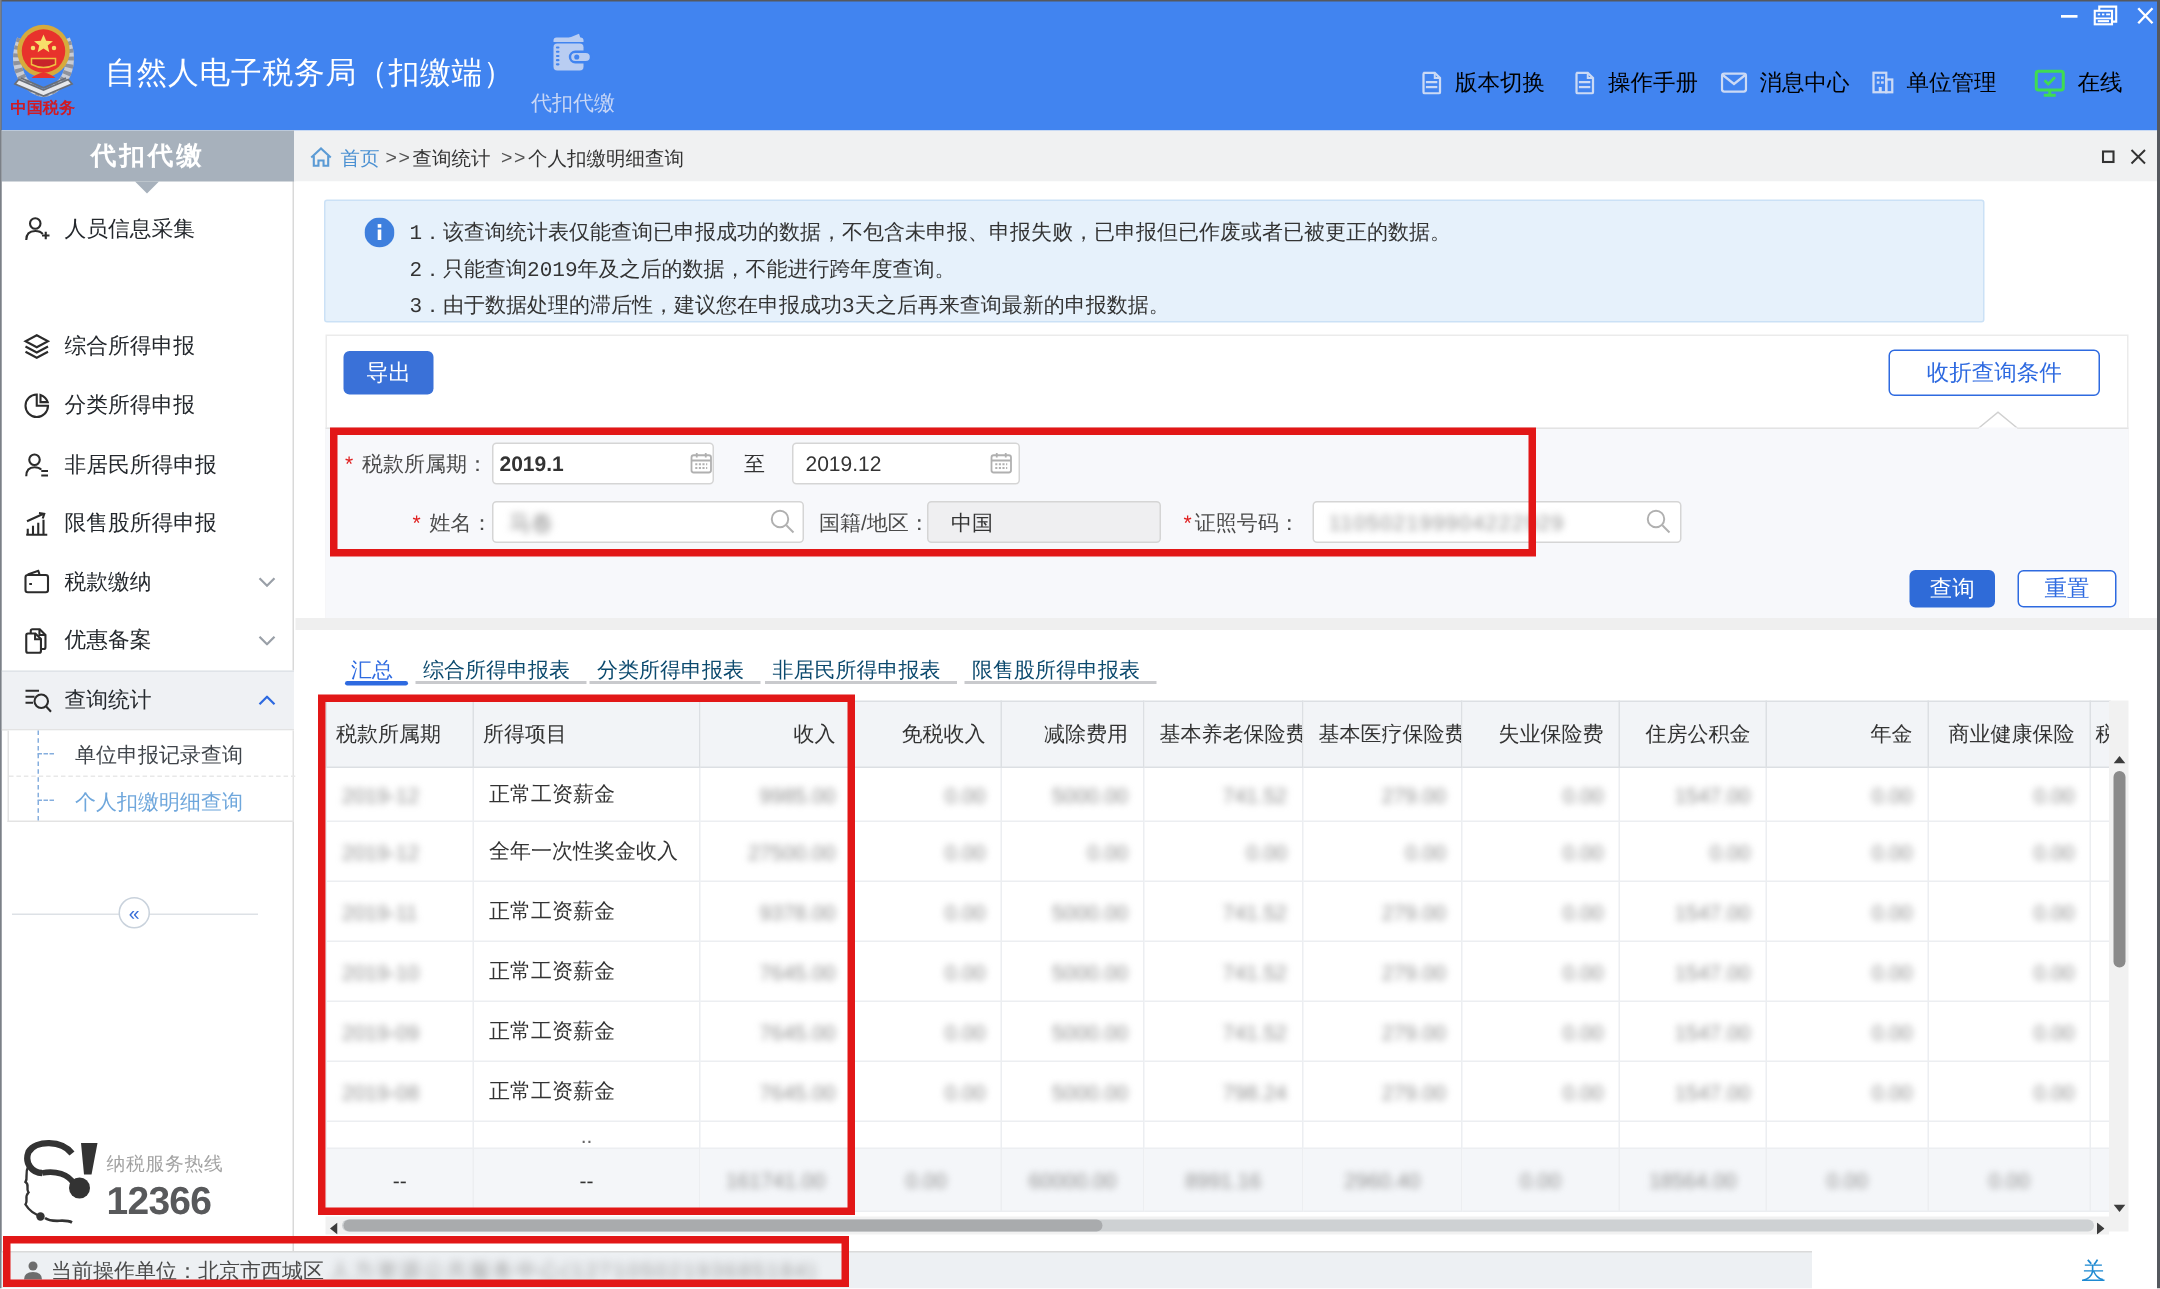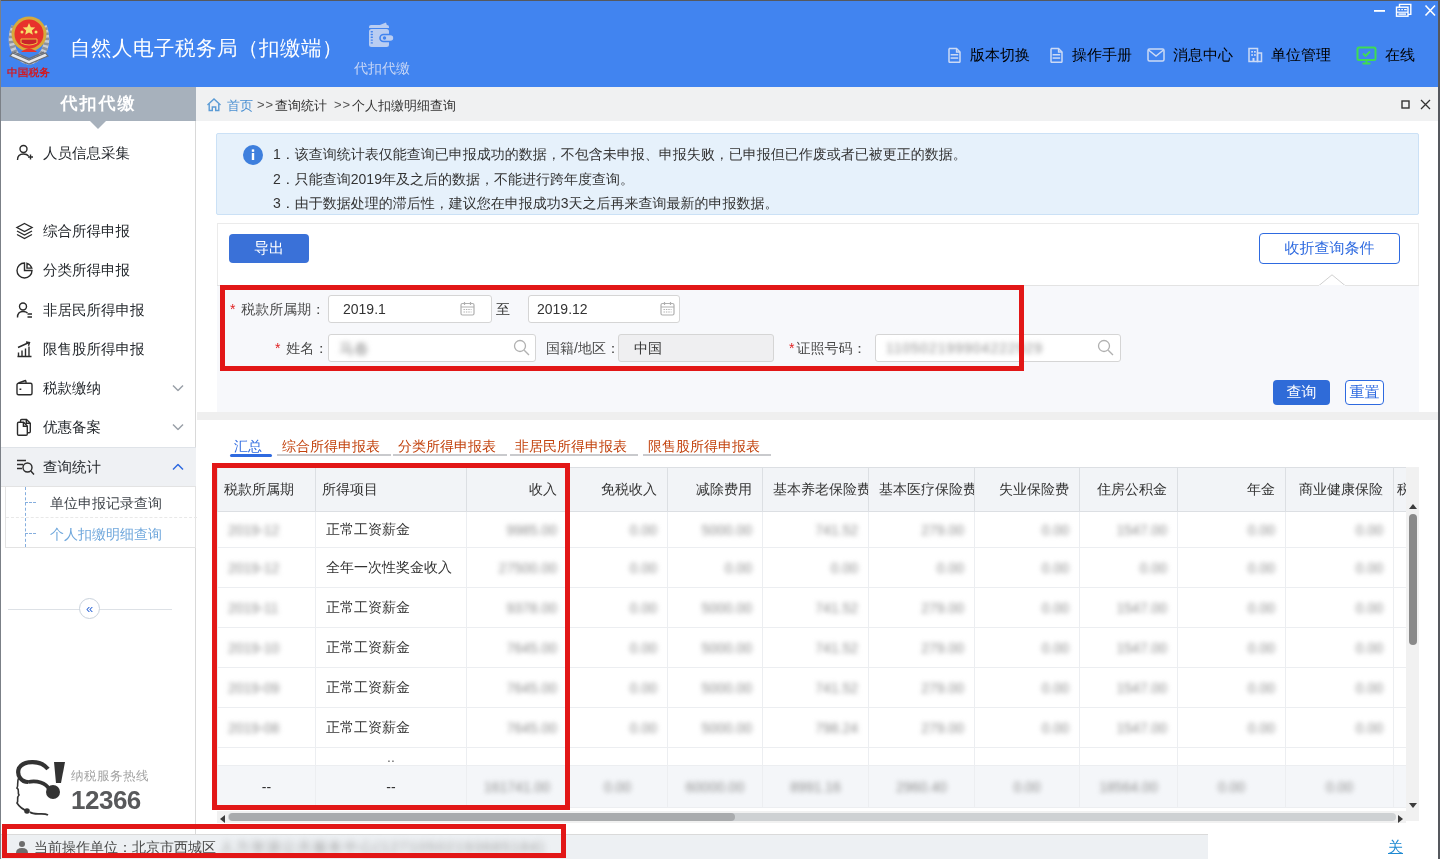--- a/index.html
+++ b/index.html
@@ -17,35 +17,35 @@
   #sbhead { position:absolute; left:0; top:0; width:195px; height:34px; background:#a7b1bc; color:#fff; font-size:17px; font-weight:bold; text-align:center; line-height:34px; letter-spacing:2px; }
   #sbtri { position:absolute; left:89px; top:34px; width:0; height:0; border-left:8px solid transparent; border-right:8px solid transparent; border-top:8px solid #a7b1bc; }
   .mitem { position:absolute; left:0; width:195px; height:39px; }
   .mitem .txt { position:absolute; left:42px; top:50%; transform:translateY(-50%); font-size:14.5px; color:#24282d; }
   .mitem svg { position:absolute; left:14px; top:50%; transform:translateY(-50%); }
   .chev { position:absolute; left:auto !important; right:12px; top:50%; transform:translateY(-50%); }
   
   #crumb { position:absolute; left:196px; top:87px; width:1242px; height:34px; background:#f0f1f2; font-size:13px; color:#333; }
   
   #content { position:absolute; left:197px; top:121px; width:1241px; height:713px; background:#fff; }
-  #infobox { position:absolute; left:19px; top:12px; width:1203px; height:82px; background:#e6f1fb; border:1px solid #cbe1f6; border-radius:2px; color:#333; font-size:14px; }
+  #infobox { position:absolute; left:19px; top:12px; width:1107px; height:82px; background:#e6f1fb; border:1px solid #cbe1f6; border-radius:2px; color:#333; font-size:14px;font-family:Liberation Mono, monospace; }
   #infobox div { position:absolute; left:56px; }
   #toolpanel { position:absolute; left:20px; top:102px; width:1202px; height:189px; border:1px solid #ebebeb; background:#fff; }
   #formarea { position:absolute; left:20px; top:164px; width:1202px; height:127px; background:#f7f8fb; border-top:1px solid #e3e3e3; }
   #graygap { position:absolute; left:0px; top:291px; width:1241px; height:8px; background:#efefef; }
   .btn-blue { position:absolute; background:#3a71d8; color:#fff; font-size:15px; border-radius:4px; display:flex; align-items:center; justify-content:center; }
   .btn-line { position:absolute; background:#fff; color:#2e6ae0; font-size:15px; border:1px solid #2e6ae0; border-radius:4px; display:flex; align-items:center; justify-content:center; }
   .ipt { position:absolute; height:28px; background:#fff; border:1px solid #d5d5d5; border-radius:3px; font-size:14px; color:#333; }
   .lbl { position:absolute; font-size:14px; color:#4a4a4a; }
   .star { color:#e02020; margin-right:2px; }
   .blur1 { filter:blur(2.5px); color:#8f8f8f; }
   .blur2 { filter:blur(3px); color:#9a9a9a; }
   
   #tabs { position:absolute; left:0; top:307px; width:1404px; height:40px; background:#fff; font-size:14px; }
-  .tab { position:absolute; top:10px; color:#c2410c; padding-bottom:8px; }
+  .tab { position:absolute; top:10px; color:#0c4a6e; padding-bottom:8px; }
   #table { position:absolute; left:20px; top:346px; width:1189px; }
   table { border-collapse:collapse; table-layout:fixed; width:1189px; font-size:14px; color:#333; }
   th { background:#f2f4f7; font-weight:normal; height:44px; border:1px solid #dcdfe3; padding:0 10px; overflow:hidden; white-space:nowrap; }
   td { height:40px; border:1px solid #eceef1; padding:0 10px; background:#fff; overflow:hidden; white-space:nowrap; }
   .num { text-align:right; }
   .sumrow td { background:#f4f6f9; height:42px; text-align:center; }
   .r37 td { height:36px; }
   .r19 td { height:18px; padding:0 10px; }
   .redrect { position:absolute; border:5px solid #e21717; z-index:50; pointer-events:none; }
   
@@ -267,29 +267,29 @@
         <circle cx="10" cy="10" r="10" fill="#3e7fdd"></circle>
         <rect x="8.8" y="8" width="2.4" height="7" fill="#fff"></rect>
         <rect x="8.8" y="4.4" width="2.4" height="2.4" fill="#fff"></rect>
       </svg>
     <div style="top:12px;">1．该查询统计表仅能查询已申报成功的数据，不包含未申报、申报失败，已申报但已作废或者已被更正的数据。</div>
     <div style="top:37px;">2．只能查询2019年及之后的数据，不能进行跨年度查询。</div>
     <div style="top:61px;">3．由于数据处理的滞后性，建议您在申报成功3天之后再来查询最新的申报数据。</div>
   </div>
   <div id="toolpanel"></div>
   <div id="formarea"></div>
-  <div class="btn-blue" style="left:32px;top:113px;width:80px;height:29px;">导出</div>
+  <div class="btn-blue" style="left:32px;top:113px;width:60px;height:29px;">导出</div>
   <div class="btn-line" style="left:1062px;top:112px;width:141px;height:31px;">收折查询条件</div>
   <svg class="abs" style="left:1122px;top:152.5px;" width="26" height="12" viewBox="0 0 26 12">
       <path d="M0 11.5 L13 .8 L26 11.5" fill="#fff" stroke="#d0d0d0" stroke-width="1"></path>
       <rect x="0" y="11" width="26" height="1.2" fill="#f7f8fb"></rect>
     </svg>
 
   <div class="lbl" style="left:33px;top:180px;"><span class="star">*</span> 税款所属期：</div>
-  <div class="ipt" style="left:131px;top:174px;width:164px;padding:5px 14px;">2019.1</div>
+  <div class="ipt" style="left:131px;top:174px;width:148px;padding:5px 4px;font-weight:bold;">2019.1</div>
   <svg class="abs" style="left:263px;top:180px;" width="15" height="15" viewBox="0 0 15 15" fill="none" stroke="#b0b0b0" stroke-width="1.2">
       <rect x="1" y="2.5" width="13" height="11.5" rx="1.5"></rect>
       <path d="M1 6 h13 M4.5 1 v3 M10.5 1 v3"></path>
       <path d="M3.5 8.5 h8 M3.5 11 h8" stroke-dasharray="1.4,1"></path>
     </svg>
   <div class="lbl" style="left:299px;top:180px;color:#333;">至</div>
   <div class="ipt" style="left:331px;top:174px;width:152px;padding:5px 8px;">2019.12</div>
   <svg class="abs" style="left:463px;top:180px;" width="15" height="15" viewBox="0 0 15 15" fill="none" stroke="#b0b0b0" stroke-width="1.2">
       <rect x="1" y="2.5" width="13" height="11.5" rx="1.5"></rect>
       <path d="M1 6 h13 M4.5 1 v3 M10.5 1 v3"></path>
@@ -304,21 +304,21 @@
     </svg>
   <div class="lbl" style="left:349px;top:219px;">国籍/地区：</div>
   <div class="ipt" style="left:421px;top:213px;width:156px;padding:5px 15px;background:#efeff1;">中国</div>
   <div class="lbl" style="left:592px;top:219px;"><span class="star">*</span>证照号码：</div>
   <div class="ipt" style="left:678px;top:213px;width:246px;padding:5px 10px;"><span class="blur1" style="letter-spacing:1px;">110502199904222929</span></div>
   <svg class="abs" style="left:900px;top:218px;" width="17" height="17" viewBox="0 0 17 17" fill="none" stroke="#b0b0b0" stroke-width="1.3">
       <circle cx="7" cy="7" r="5.5"></circle>
       <path d="M11.2 11.2 L16 16"></path>
     </svg>
   <div class="btn-blue" style="left:1076px;top:259px;width:57px;height:25px;background:#2f6bd8;">查询</div>
-  <div class="btn-line" style="left:1148px;top:259px;width:39px;height:25px;">重置</div>
+  <div class="btn-line" style="left:1148px;top:259px;width:66px;height:25px;">重置</div>
 
   <div id="tabs">
     <span class="tab" style="left:37px;color:#2e6ae0;">汇总</span>
     <div class="abs" style="left:33px;top:25.5px;width:42px;height:3px;background:#2e6ae0;border-radius:2px;"></div>
     <span class="tab" style="left:85px;">综合所得申报表</span>
     <div class="abs" style="left:80px;top:26px;width:114px;height:2px;background:#c9cacd;"></div>
     <span class="tab" style="left:201px;">分类所得申报表</span>
     <div class="abs" style="left:196px;top:26px;width:114px;height:2px;background:#c9cacd;"></div>
     <span class="tab" style="left:318px;">非居民所得申报表</span>
     <div class="abs" style="left:313px;top:26px;width:128px;height:2px;background:#c9cacd;"></div>

